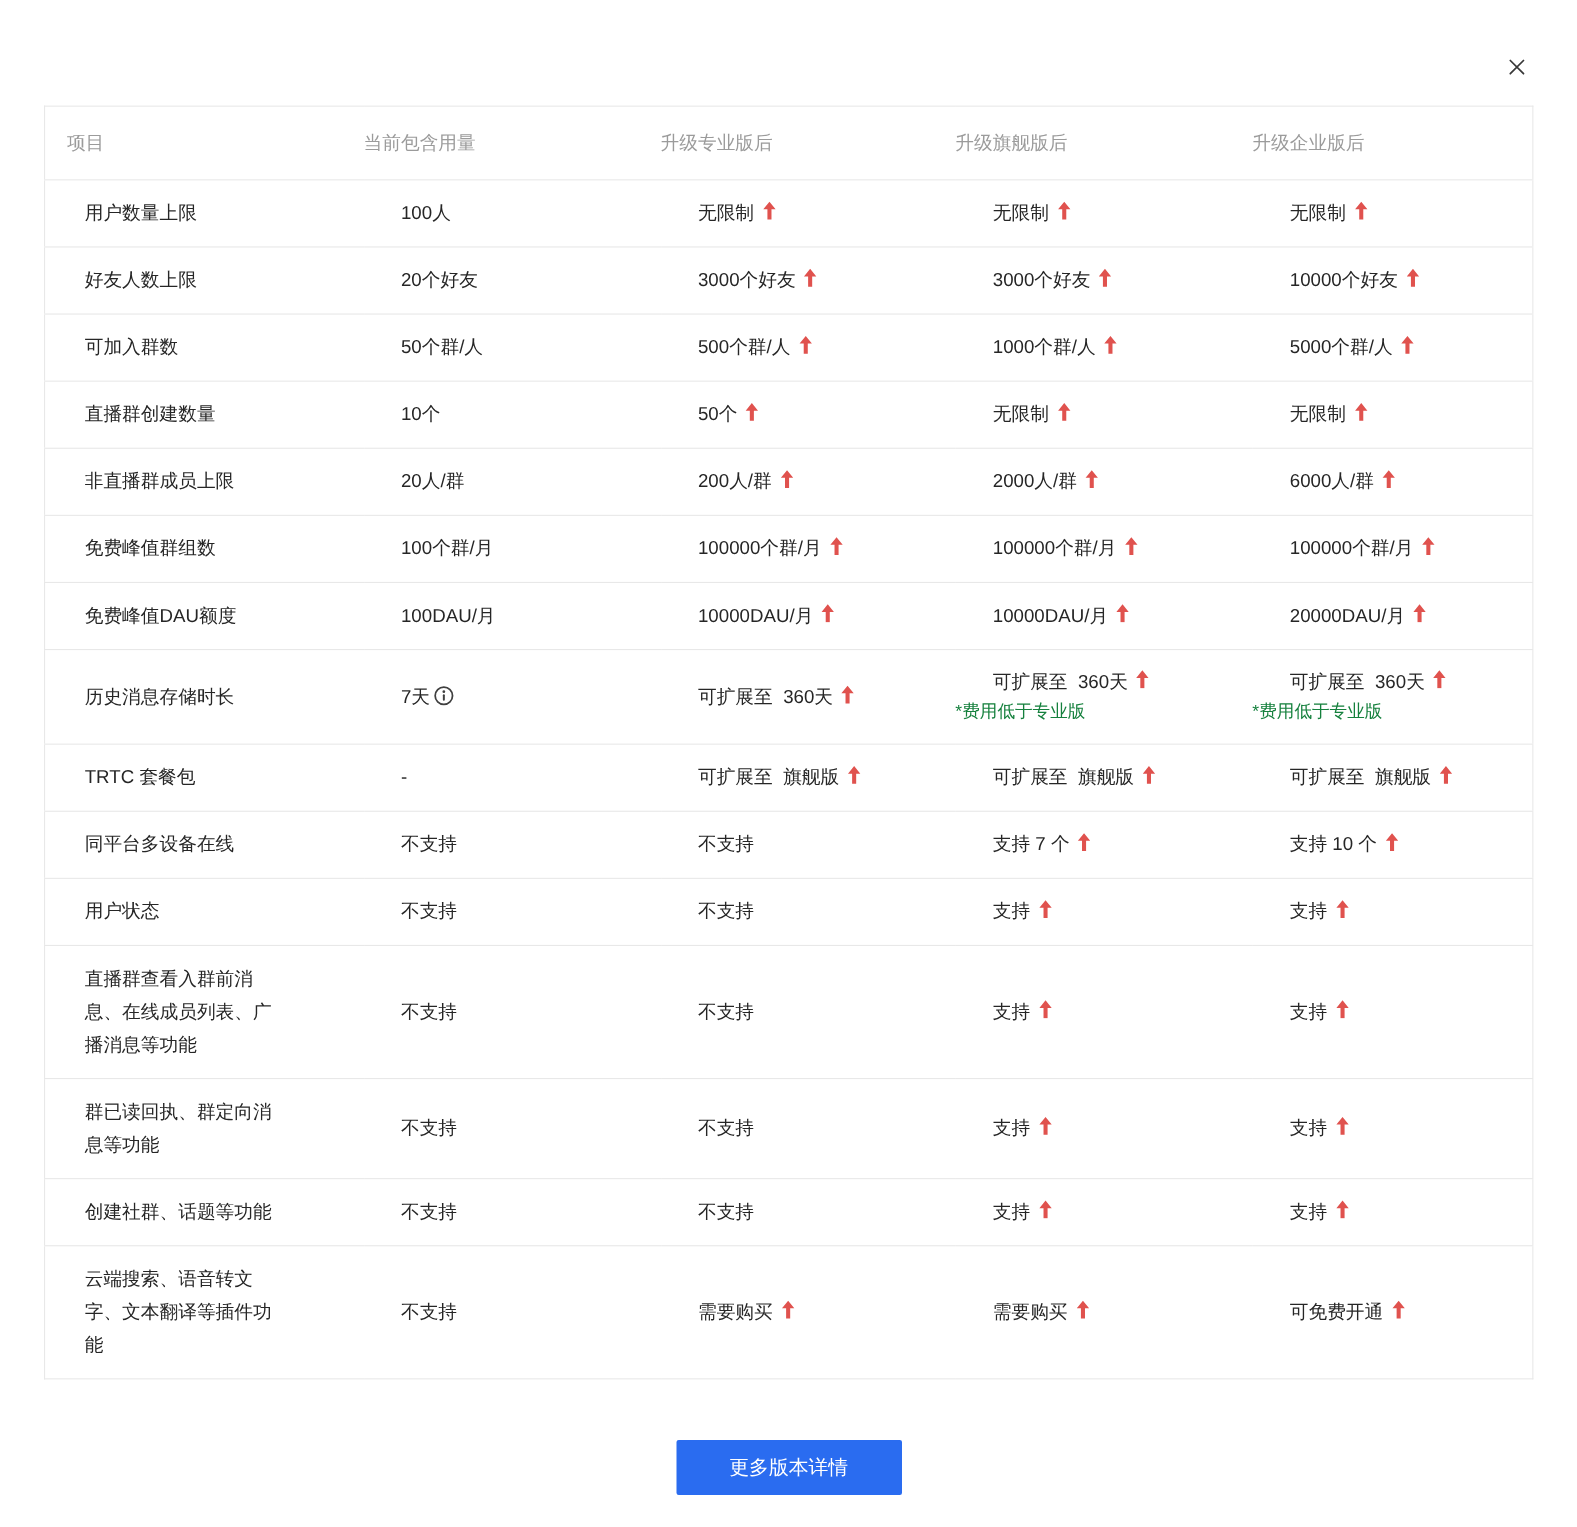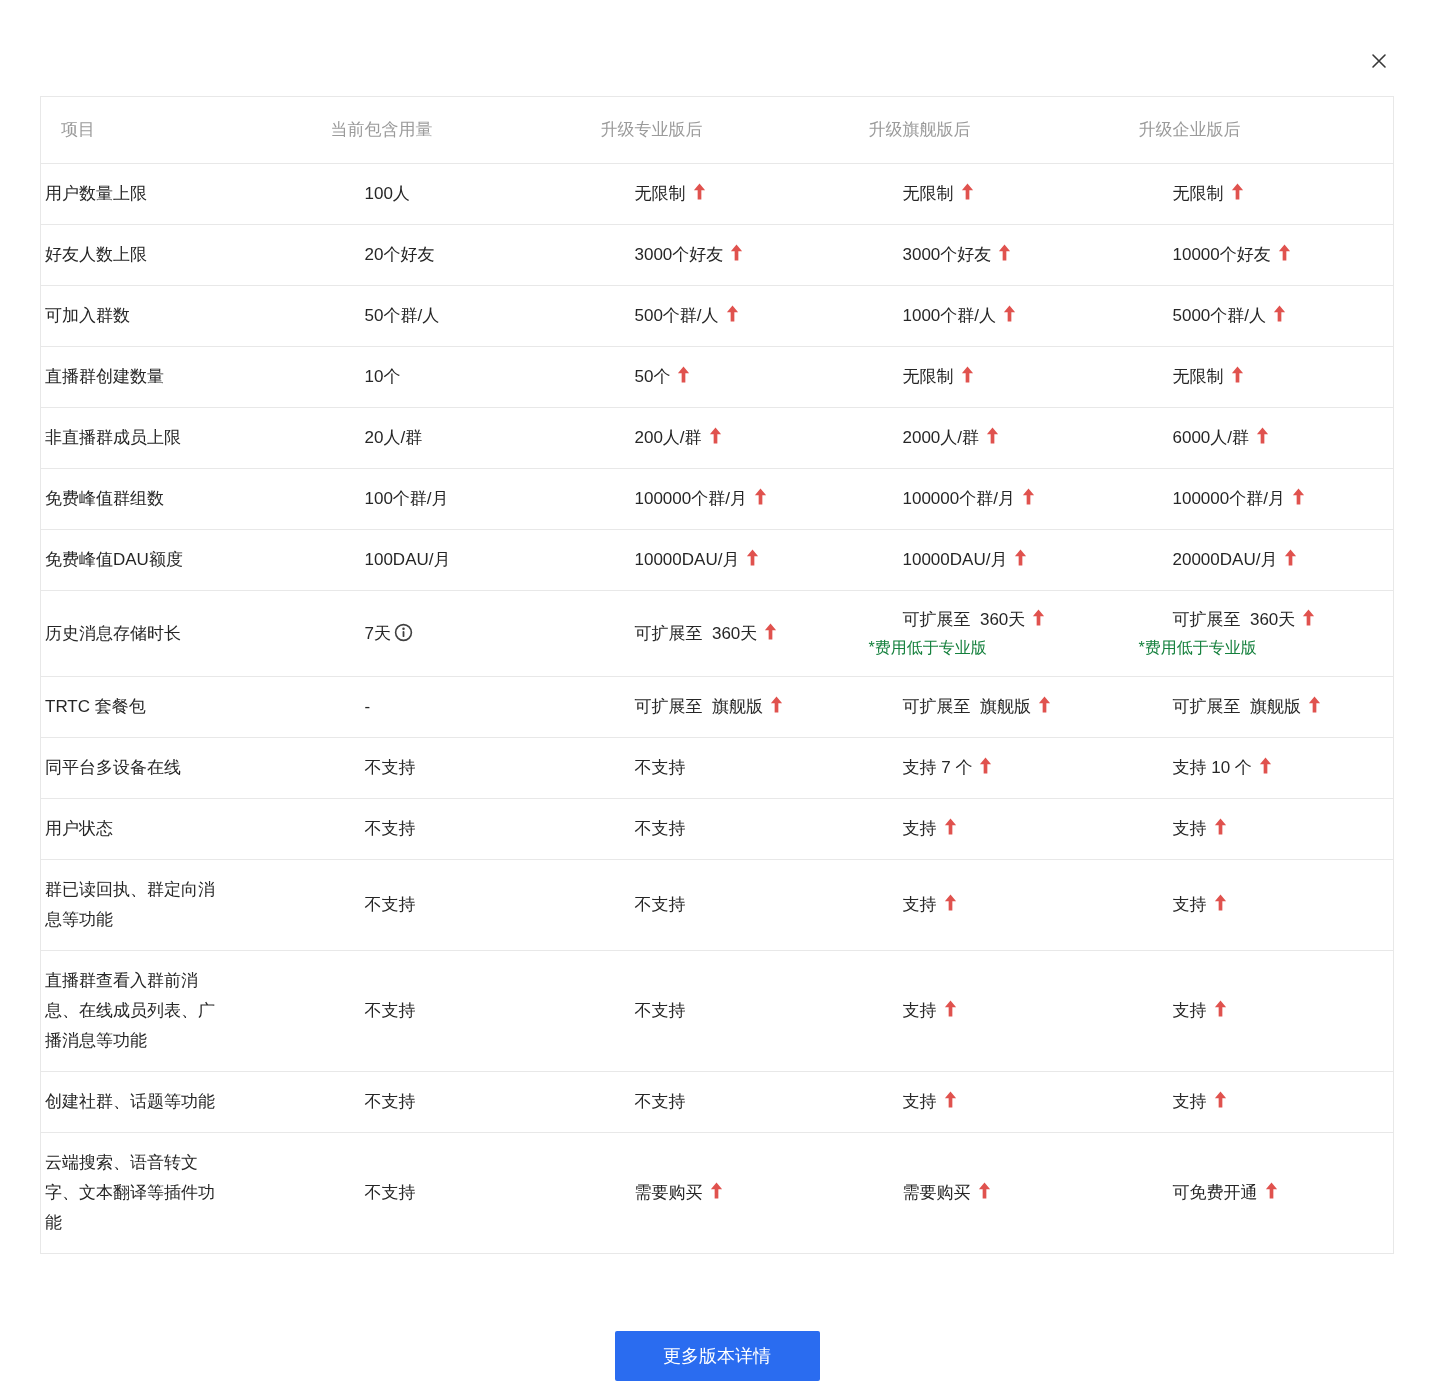--- a/index.html
+++ b/index.html
@@ -52,21 +52,21 @@
   .compare-table thead th:first-child { padding-left: 20px; }
   .compare-table tbody td {
     border-bottom: 1px solid #e8e8e8;
     font-size: 17px;
     line-height: 28px;
     padding: 15px 10px 15px 0;
     vertical-align: middle;
     color: #262626;
   }
   .compare-table tbody tr:last-child td { border-bottom: 0; }
-  .compare-table tbody td:first-child { padding-left: 4px; }
+  .compare-table tbody td:first-child { padding-left: 36px; }
   .row-label {
     display: inline-block;
     white-space: pre-line;
     line-height: 30px;
   }
   .cell-text { white-space: pre-wrap; margin-left: 34px; }
   .up-arrow {
     display: inline-block;
     margin-left: 7px;
     vertical-align: -1px;
@@ -96,21 +96,21 @@
     border: none;
     border-radius: 2px;
     color: #ffffff;
     font-size: 18px;
     font-family: "Liberation Sans", "DejaVu Sans", sans-serif;
     cursor: pointer;
     display: inline-flex;
     align-items: center;
     justify-content: center;
   }
-  .btn-primary { width: 205px; background: #2a6cf0; margin-top: 22px; }
+  .btn-primary { width: 205px; background: #2a6cf0; }
   .btn-upgrade { width: 180px; background: #ed7d31; }
 </style>
 </head>
 <body>
 
 <div class="modal-header">
   <button class="close-btn">
     <span style="line-height:0;">
       <svg width="18" height="18" viewBox="0 0 18 18">
         <path d="M3 3 L15 15 M15 3 L3 15" stroke="#383838" stroke-width="1.6" stroke-linecap="round" fill="none"></path>
@@ -274,35 +274,35 @@
         <td><span><span class="cell-text">不支持</span></span></td>
         <td><span><span class="cell-text">不支持</span></span></td>
         <td><span><span class="cell-text">支持</span><span class="up-arrow"><svg width="13" height="17" viewBox="0 0 13 17">
                 <path d="M6.5 0.4 L12.1 7.3 L8.35 7.3 L8.35 16.6 L4.65 16.6 L4.65 7.3 L0.9 7.3 Z" fill="#e0524e"></path>
               </svg></span></span></td>
         <td><span><span class="cell-text">支持</span><span class="up-arrow"><svg width="13" height="17" viewBox="0 0 13 17">
                 <path d="M6.5 0.4 L12.1 7.3 L8.35 7.3 L8.35 16.6 L4.65 16.6 L4.65 7.3 L0.9 7.3 Z" fill="#e0524e"></path>
               </svg></span></span></td>
       </tr>
       <tr>
-        <td><span class="row-label">群已读回执、群定向消
-息等功能</span></td>
-        <td><span><span class="cell-text">不支持</span></span></td>
-        <td><span><span class="cell-text">不支持</span></span></td>
-        <td><span><span class="cell-text">支持</span><span class="up-arrow"><svg width="13" height="17" viewBox="0 0 13 17">
-                <path d="M6.5 0.4 L12.1 7.3 L8.35 7.3 L8.35 16.6 L4.65 16.6 L4.65 7.3 L0.9 7.3 Z" fill="#e0524e"></path>
-              </svg></span></span></td>
-        <td><span><span class="cell-text">支持</span><span class="up-arrow"><svg width="13" height="17" viewBox="0 0 13 17">
-                <path d="M6.5 0.4 L12.1 7.3 L8.35 7.3 L8.35 16.6 L4.65 16.6 L4.65 7.3 L0.9 7.3 Z" fill="#e0524e"></path>
-              </svg></span></span></td>
-      </tr>
-      <tr>
         <td><span class="row-label">直播群查看入群前消
 息、在线成员列表、广
 播消息等功能</span></td>
+        <td><span><span class="cell-text">不支持</span></span></td>
+        <td><span><span class="cell-text">不支持</span></span></td>
+        <td><span><span class="cell-text">支持</span><span class="up-arrow"><svg width="13" height="17" viewBox="0 0 13 17">
+                <path d="M6.5 0.4 L12.1 7.3 L8.35 7.3 L8.35 16.6 L4.65 16.6 L4.65 7.3 L0.9 7.3 Z" fill="#e0524e"></path>
+              </svg></span></span></td>
+        <td><span><span class="cell-text">支持</span><span class="up-arrow"><svg width="13" height="17" viewBox="0 0 13 17">
+                <path d="M6.5 0.4 L12.1 7.3 L8.35 7.3 L8.35 16.6 L4.65 16.6 L4.65 7.3 L0.9 7.3 Z" fill="#e0524e"></path>
+              </svg></span></span></td>
+      </tr>
+      <tr>
+        <td><span class="row-label">群已读回执、群定向消
+息等功能</span></td>
         <td><span><span class="cell-text">不支持</span></span></td>
         <td><span><span class="cell-text">不支持</span></span></td>
         <td><span><span class="cell-text">支持</span><span class="up-arrow"><svg width="13" height="17" viewBox="0 0 13 17">
                 <path d="M6.5 0.4 L12.1 7.3 L8.35 7.3 L8.35 16.6 L4.65 16.6 L4.65 7.3 L0.9 7.3 Z" fill="#e0524e"></path>
               </svg></span></span></td>
         <td><span><span class="cell-text">支持</span><span class="up-arrow"><svg width="13" height="17" viewBox="0 0 13 17">
                 <path d="M6.5 0.4 L12.1 7.3 L8.35 7.3 L8.35 16.6 L4.65 16.6 L4.65 7.3 L0.9 7.3 Z" fill="#e0524e"></path>
               </svg></span></span></td>
       </tr>
       <tr>

